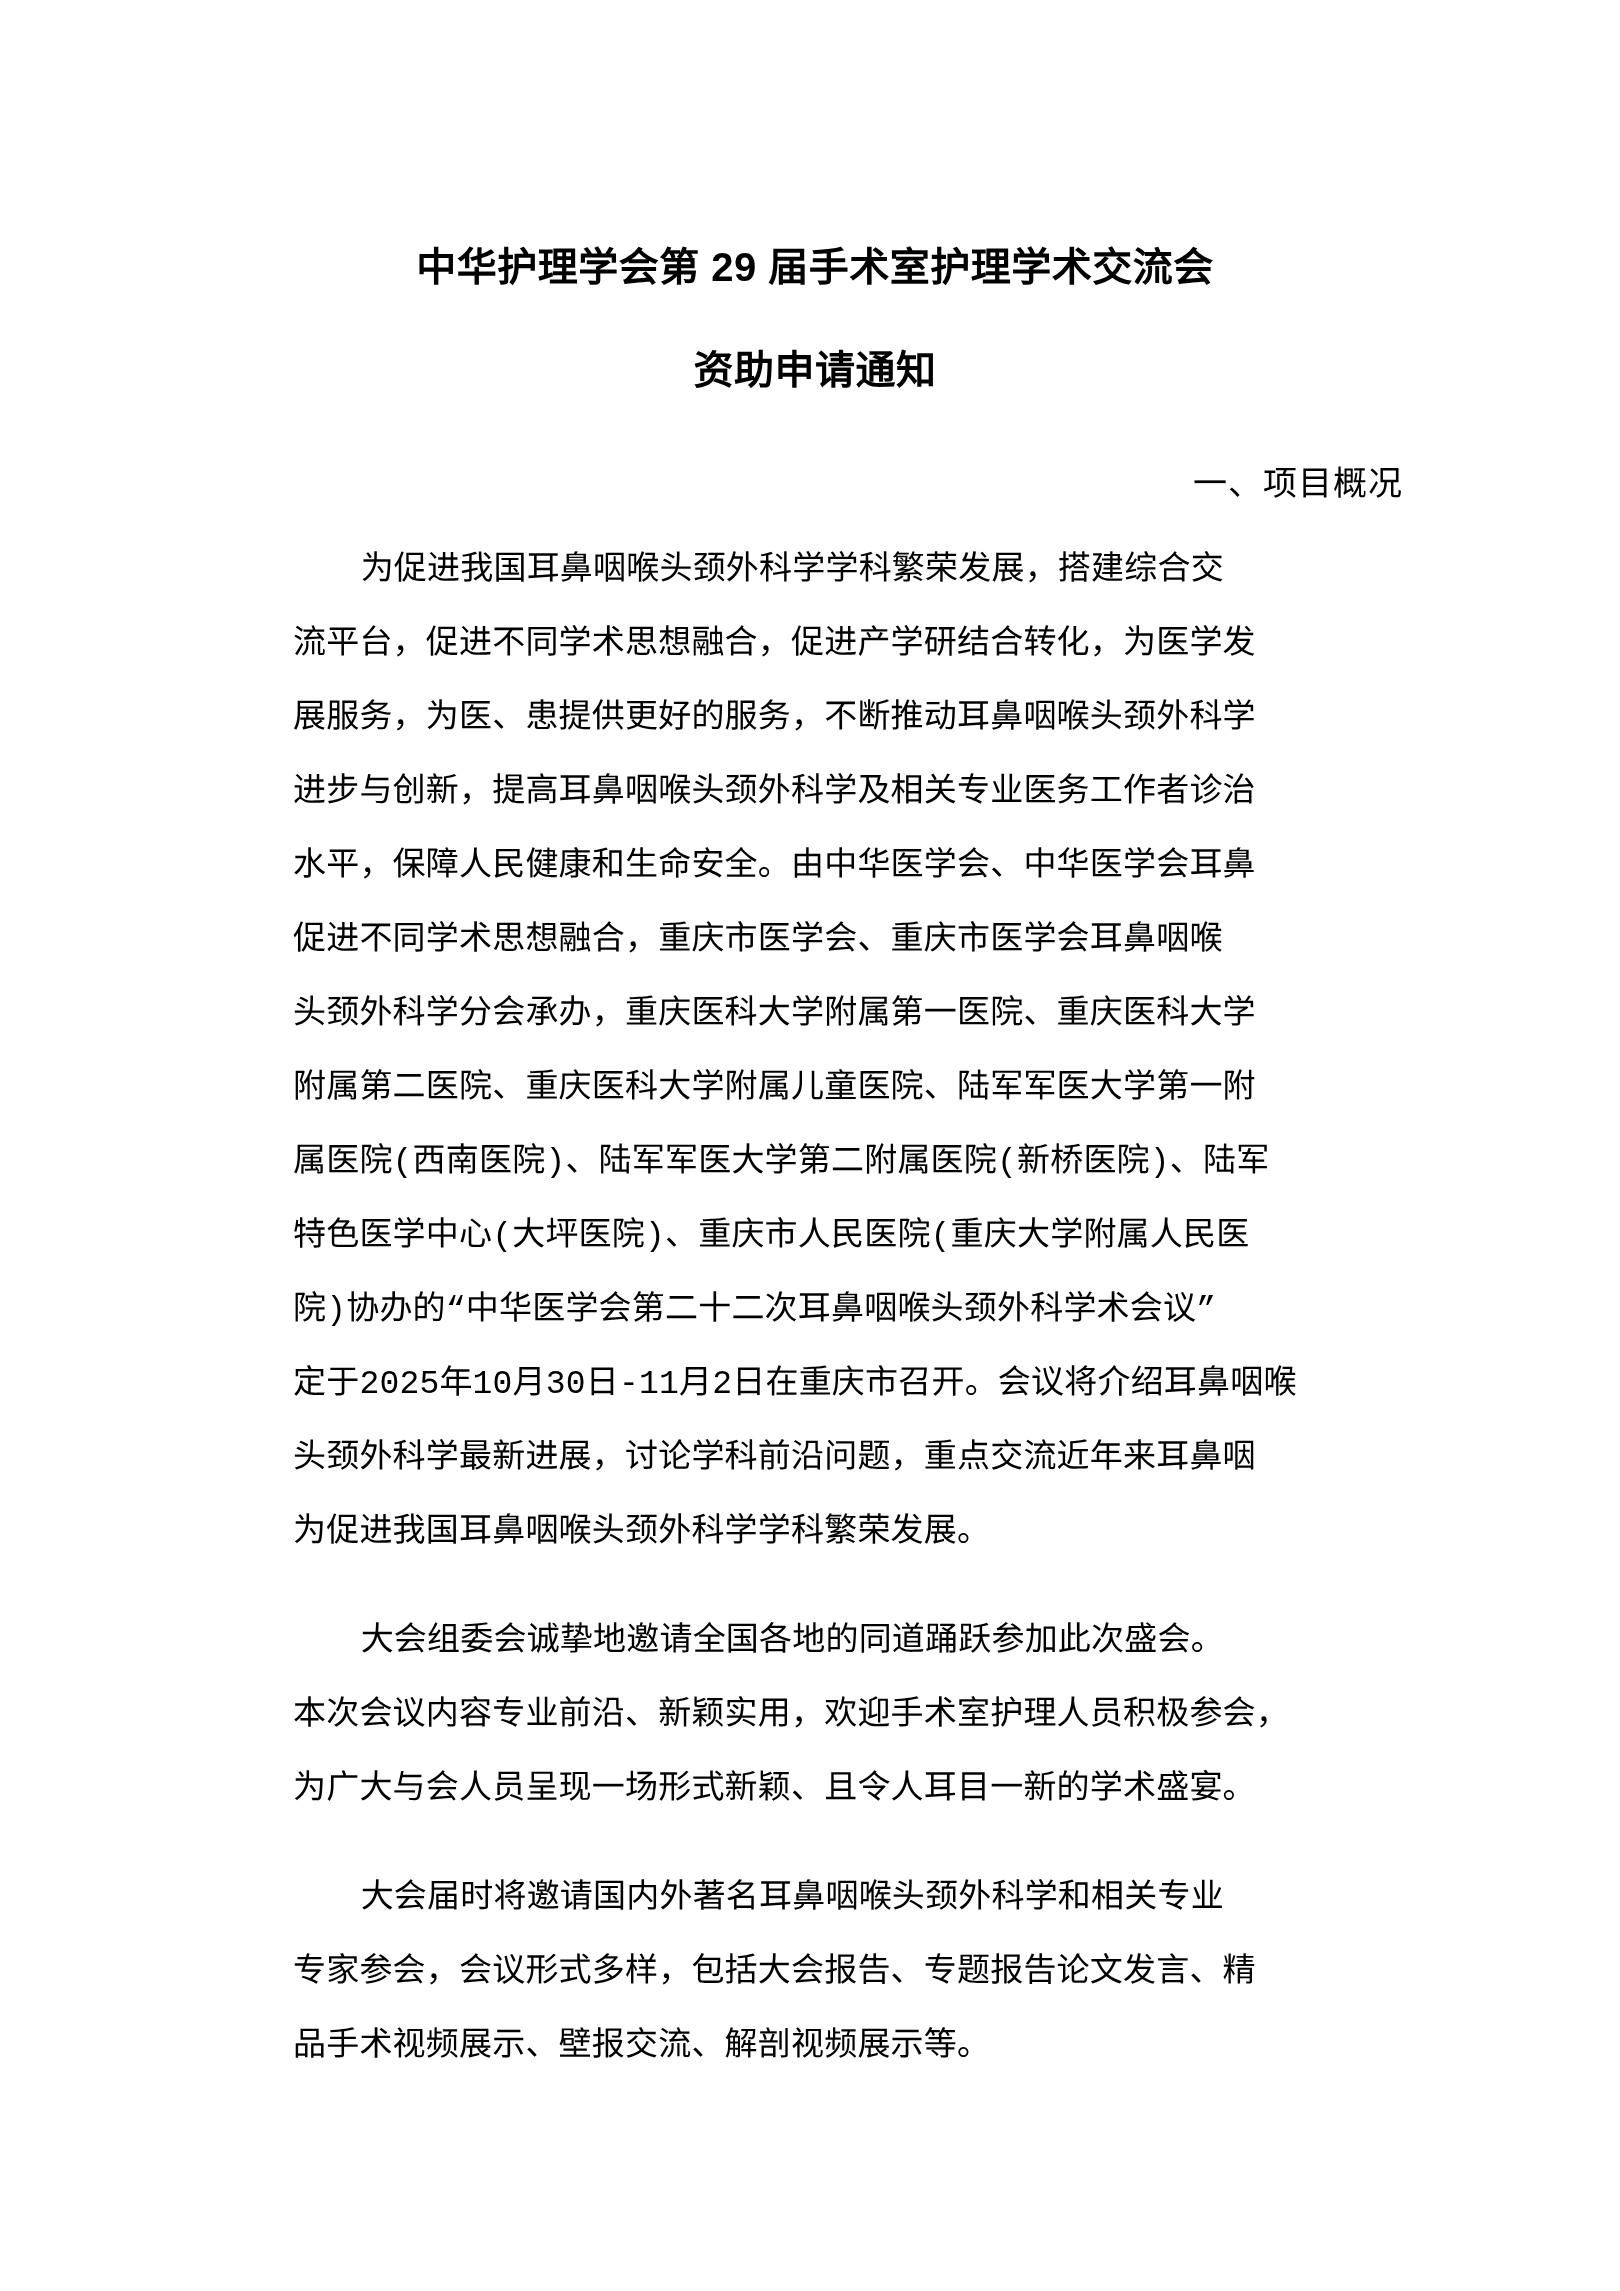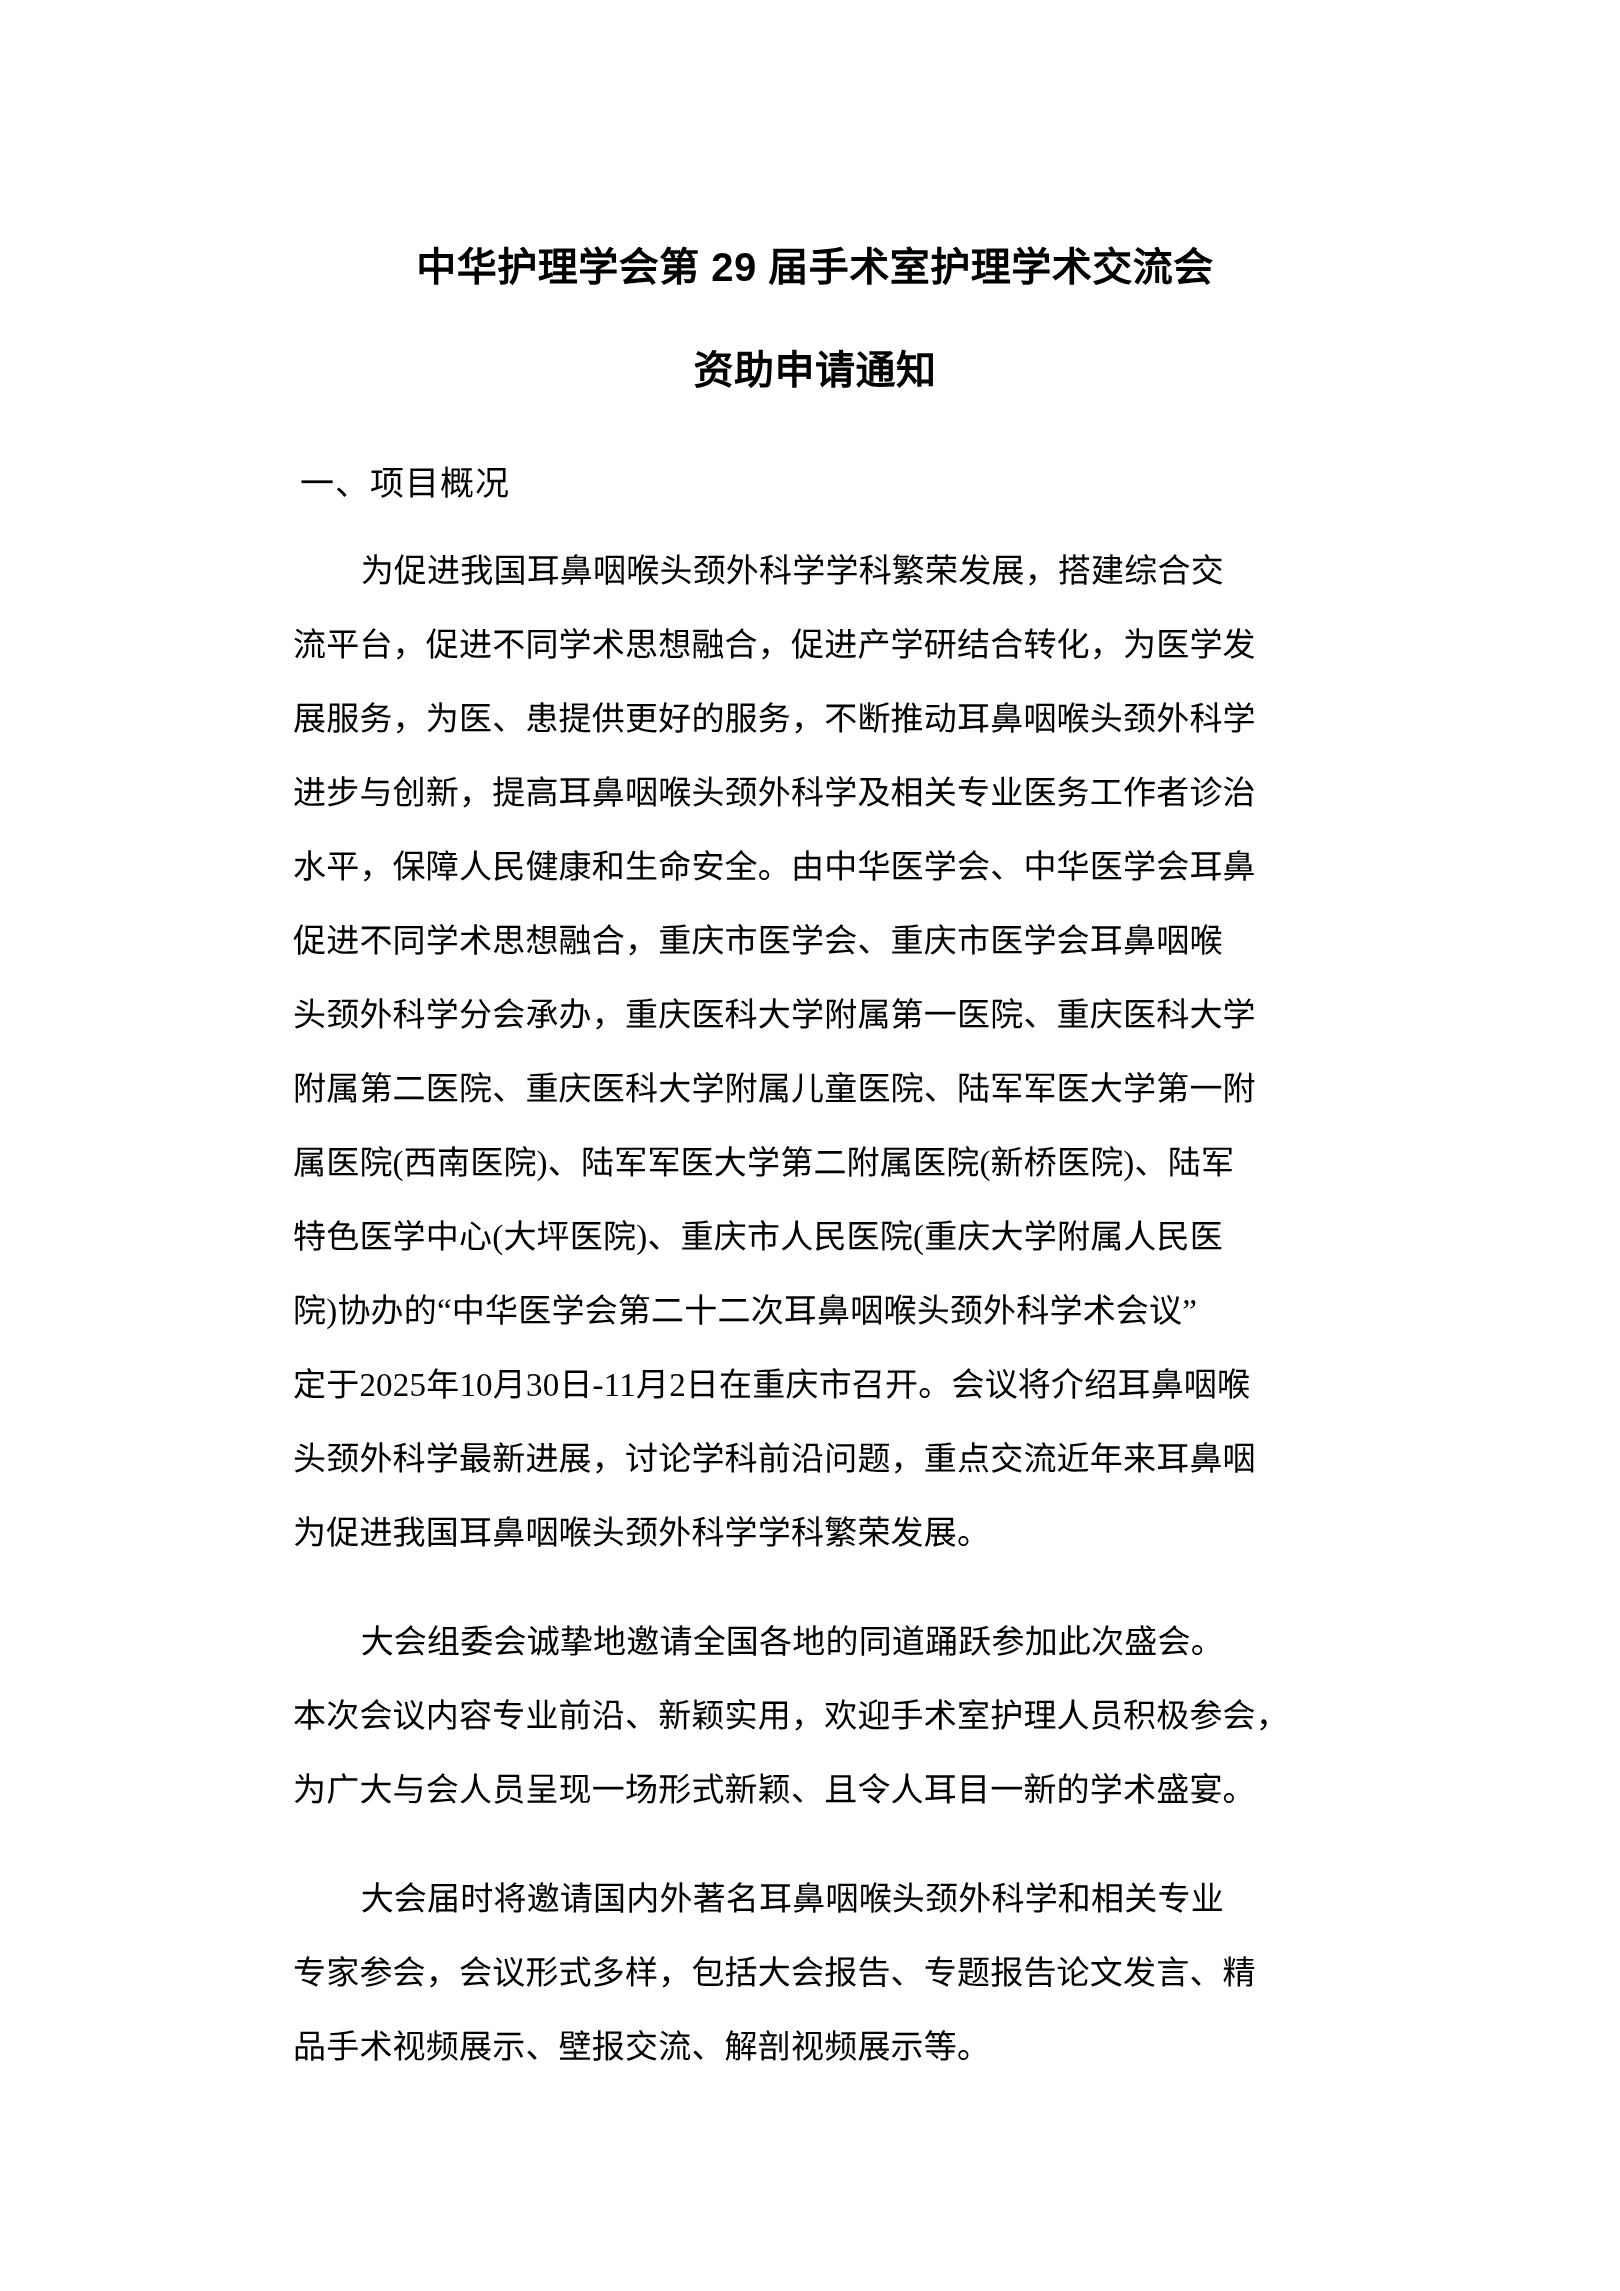--- a/index.html
+++ b/index.html
@@ -55,25 +55,26 @@
   .section-heading {
     margin-top: 67px;
     margin-left: 0;
     padding-left: 73px;
     font-family: "DejaVu Serif", "Liberation Serif", serif;
     font-size: 34px;
     font-weight: 500;
     letter-spacing: 1px;
     line-height: 1.3;
     color: #000;
+    text-align: right;
   }
 
   
   .body-text {
-    font-family: Liberation Serif, serif;
+    font-family: Liberation Mono, monospace;
     font-size: 33px;
     line-height: 74px;
     color: #000;
     text-align: justify;
     text-justify: inter-ideograph;
     letter-spacing: 0.2px;
   }
   .para {
     margin: 0;
     text-indent: 2em;

